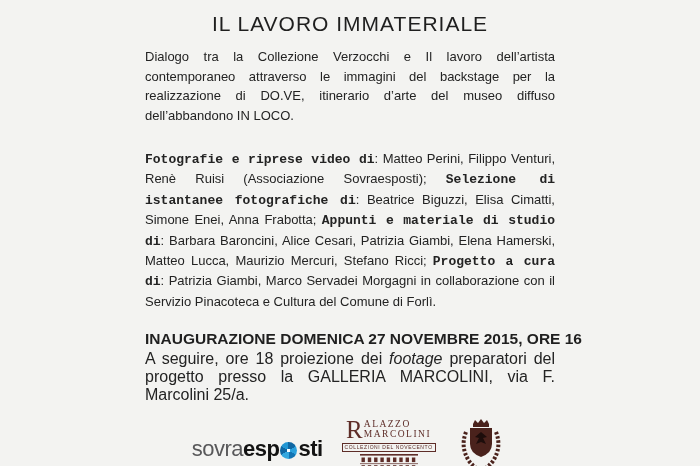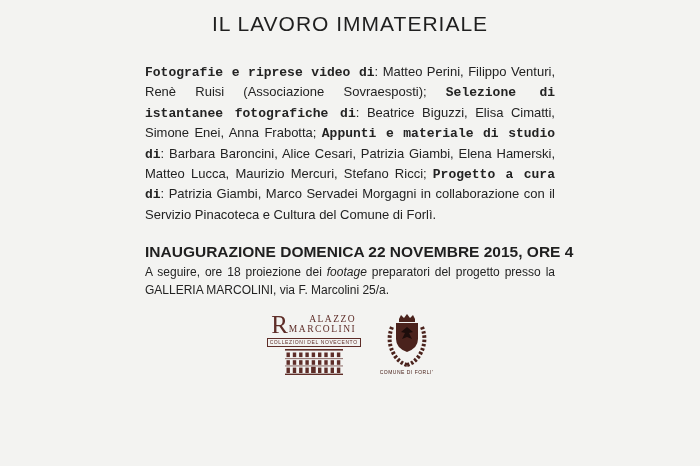--- a/index.html
+++ b/index.html
@@ -29,21 +29,21 @@
   .seg-b{font-weight:700;font-family:Liberation Mono, monospace;}
   .seg-i{font-style:italic;}
 
   .headline{
     margin:19px 0 0 0;
     font-size:15.5px;font-weight:700;color:#1f1f1f;
     white-space:nowrap;letter-spacing:0;
   }
   .detail{
     margin:2px 0 0 0;text-align:justify;
-    font-size:12px;line-height:18px;color:#232323;
+    font-size:16px;line-height:18px;color:#232323;
   }
 
   .logos{
     margin-top:10px;height:70px;
     display:flex;align-items:center;justify-content:center;gap:19px;
   }
 
   
   .logo-sovraesposti{display:flex;align-items:center;font-size:22px;letter-spacing:-0.5px;}
   .sv-gray{color:#58585a;font-weight:400;}
@@ -54,21 +54,21 @@
     background:
       radial-gradient(circle at 50% 50%, #ffffff 0 1.8px, rgba(255,255,255,0) 1.9px),
       conic-gradient(#0f67a3 0 60deg, #2aa0dc 0 120deg, #1273b3 0 180deg,
                      #35a8e0 0 240deg, #0f67a3 0 300deg, #2196d3 0 360deg);
   }
 
   
   .logo-palazzo{display:flex;flex-direction:column;align-items:center;color:#5e2d28;}
   .pr-name{display:flex;align-items:flex-start;font-family:"Liberation Serif", serif;}
   .pr-initial{font-size:25px;line-height:22px;font-weight:400;margin-right:1px;}
-  .pr-lines{display:flex;flex-direction:column;align-items:flex-end;}
+  .pr-lines{display:flex;flex-direction:column;}
   .pr-lines span{font-size:9.5px;line-height:10.5px;letter-spacing:1.5px;}
   .pr-tag{
     margin-top:2px;font-size:5px;letter-spacing:0.6px;
     border:0.5px solid #5e2d28;padding:0.5px 2px;white-space:nowrap;
   }
   .pr-facade{margin-top:2px;display:block;}
 
   
   .logo-comune{display:flex;flex-direction:column;align-items:center;}
   .comune-caption{margin-top:2px;font-size:5px;letter-spacing:0.5px;color:#4a221c;white-space:nowrap;}
@@ -79,29 +79,36 @@
   .gm-red{color:#cc2b24;}
 </style>
 </head>
 <body>
 
 <div class="page">
   <div class="content">
 
     <h1 class="title">IL LAVORO IMMATERIALE</h1>
 
+    <p class="subtitle">Dialogo tra la Collezione Verzocchi e Il lavoro dell’artista contemporaneo attraverso le immagini del backstage per la realizzazione di DO.VE, itinerario d’arte del museo diffuso dell’abbandono IN LOCO.</p>
 
     <p class="credits"><span class="seg-b">Fotografie e riprese video di</span><span>: Matteo Perini, Filippo Venturi, Renè Ruisi (Associazione Sovraesposti); </span><span class="seg-b">Selezione di istantanee fotografiche di</span><span>: Beatrice Biguzzi, Elisa Cimatti, Simone Enei, Anna Frabotta; </span><span class="seg-b">Appunti e materiale di studio di</span><span>: Barbara Baroncini, Alice Cesari, Patrizia Giambi, Elena Hamerski, Matteo Lucca, Maurizio Mercuri, Stefano Ricci; </span><span class="seg-b">Progetto a cura di</span><span>: Patrizia Giambi, Marco Servadei Morgagni in collaborazione con il Servizio  Pinacoteca e Cultura del Comune di Forlì.</span></p>
 
-    <p class="headline">INAUGURAZIONE DOMENICA 22 NOVEMBRE 2015, ORE 4</p>
+    <p class="headline">INAUGURAZIONE DOMENICA 27 NOVEMBRE 2015, ORE 16</p>
 
     <p class="detail"><span>A seguire, ore 18 proiezione dei </span><span class="seg-i">footage</span><span> preparatori del progetto presso la GALLERIA MARCOLINI, via F. Marcolini 25/a.</span></p>
 
     <div class="logos">
 
+      <div class="logo-sovraesposti">
+        <span class="sv-gray">sovra</span>
+          <span class="sv-bold">esp</span>
+          <span class="aperture"></span>
+          <span class="sv-bold">sti</span>
+      </div>
 
       <div class="logo-palazzo">
         <div class="pr-name">
           <span class="pr-initial">R</span>
           <span class="pr-lines">
             <span>ALAZZO</span>
             <span>MARCOLINI</span>
           </span>
         </div>
         <div class="pr-tag">COLLEZIONI DEL NOVECENTO</div>

